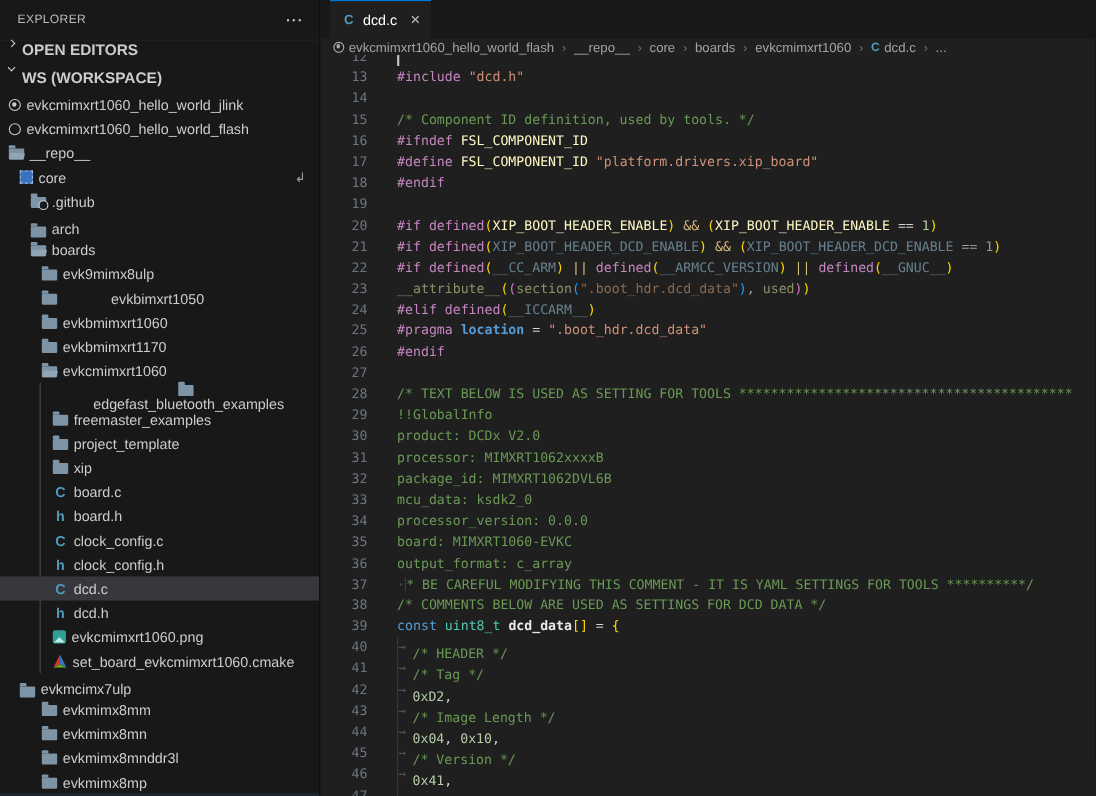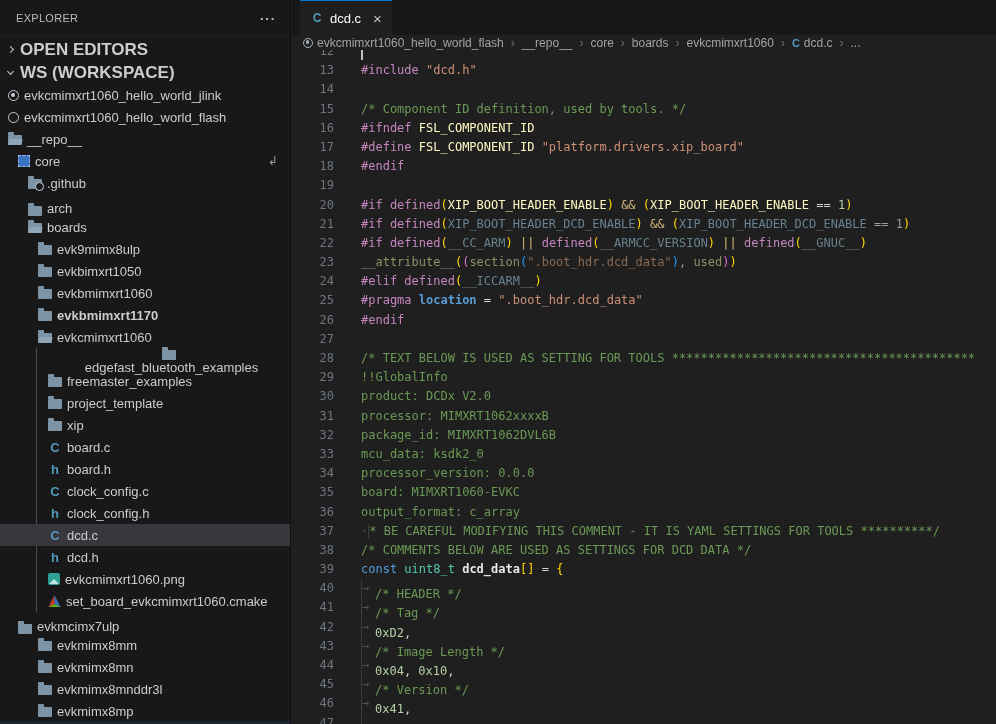--- a/index.html
+++ b/index.html
@@ -10,21 +10,21 @@
     color:#cccccc; cursor:default;
   }
   
   .sidebar {
     position:absolute; left:0; top:0; width:291px; height:724px;
     background:#181818; border-right:1px solid #101010; overflow:hidden;
   }
   .sb-title { height:36px; display:flex; align-items:center; padding:0 14px 0 16px; }
   .sb-title-label { font-size:11px; color:#bcbcbc; letter-spacing:.3px; }
   .sb-dots { margin-left:auto; color:#cccccc; font-size:13px; letter-spacing:1px; font-weight:bold; cursor:pointer; }
-  .sb-section { display:flex; align-items:center; padding-left:5px; font-size:17px; font-weight:700; color:#cccccc; }
+  .sb-section { display:flex; align-items:flex-start; padding-left:5px; font-size:14px; font-weight:700; color:#cccccc; }
   .sb-sec-oe { height:26px; border-top:1px solid #222222; }
   .sb-sec-ws { height:22px; }
   .chev { width:5px; height:5px; border-right:1.2px solid #cccccc; border-bottom:1.2px solid #cccccc; display:inline-block; margin:0 7px 0 3px; }
   .chev.right { transform:rotate(-45deg); }
   .chev.down  { transform:rotate(45deg); margin-top:-3px; }
   .tree { position:relative; }
   .tree-row { position:relative; height:22px; display:flex; align-items:center; font-size:13px; }
   .tree-row.selected { background:#37373d; }
   .tree-label { margin-left:5px; white-space:nowrap; }
   .tree-guide { position:absolute; left:36px; top:264px; width:1px; height:264px; background:#4b4b4b; }
@@ -120,29 +120,29 @@
           <span class="tree-label">arch</span>
         </div>
         <div class="tree-row" style="padding-left: 28px;">
           <span class="ic ic-folder open"></span>
           <span class="tree-label">boards</span>
         </div>
         <div class="tree-row" style="padding-left: 38px;">
           <span class="ic ic-folder"></span>
           <span class="tree-label">evk9mimx8ulp</span>
         </div>
-        <div class="tree-row" style="padding-left: 38px;">
+        <div class="tree-row" style="padding-left: 38px; gap: 44px;">
           <span class="ic ic-folder"></span>
           <span class="tree-label">evkbimxrt1050</span>
         </div>
         <div class="tree-row" style="padding-left: 38px;">
           <span class="ic ic-folder"></span>
           <span class="tree-label">evkbmimxrt1060</span>
         </div>
-        <div class="tree-row" style="padding-left: 38px; font-weight: bold;">
+        <div class="tree-row" style="padding-left: 38px;">
           <span class="ic ic-folder"></span>
           <span class="tree-label">evkbmimxrt1170</span>
         </div>
         <div class="tree-row" style="padding-left: 38px;">
           <span class="ic ic-folder open"></span>
           <span class="tree-label">evkcmimxrt1060</span>
         </div>
         <div class="tree-row" style="padding-left: 48px; flex-direction: column;">
           <span class="ic ic-folder"></span>
           <span class="tree-label">edgefast_bluetooth_examples</span>

